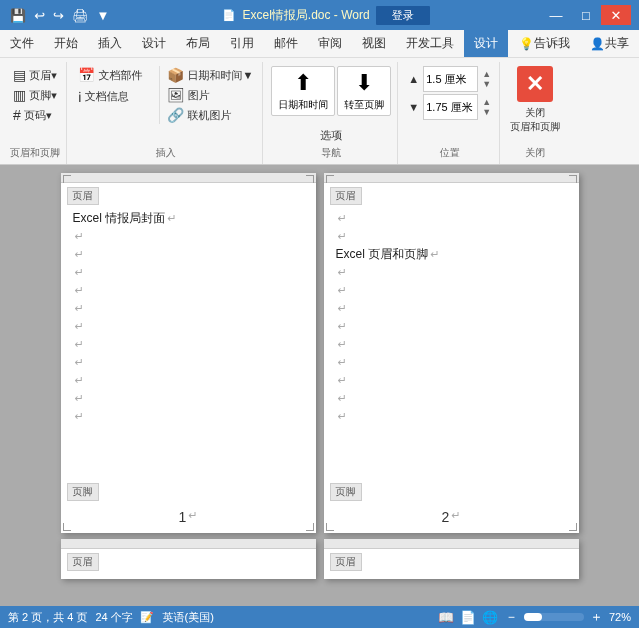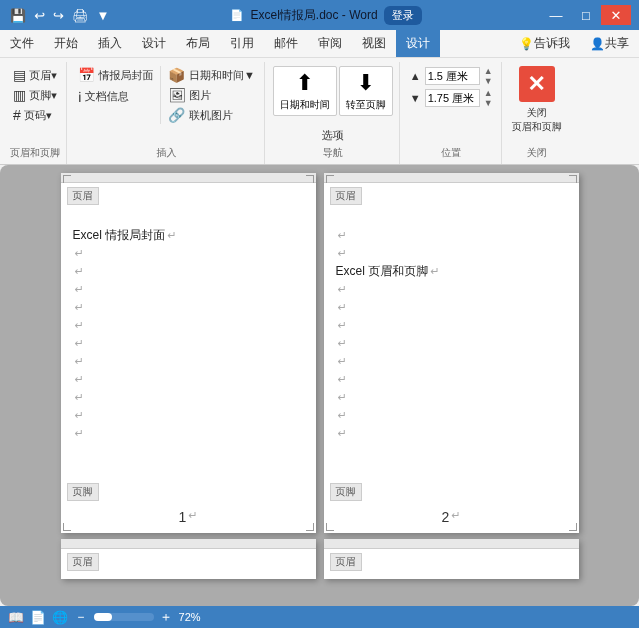--- a/index.html
+++ b/index.html
@@ -23,40 +23,40 @@
       justify-content: space-between;
       padding: 0 8px;
       flex-shrink: 0;
     }
     .title-bar-left {
       display: flex;
       align-items: center;
       gap: 4px;
     }
     .title-text {
-      color: #0f172a;
+      color: #fef9c3;
       font-size: 12px;
     }
     .title-center {
       display: flex;
       align-items: center;
       gap: 6px;
     }
     .page-icon {
       color: #cde;
       font-size: 11px;
     }
     .login-btn {
       background: #1e5a9e;
       color: white;
       border: none;
-      padding: 2px 8px;
-      font-size: 11px;
-      cursor: pointer;
-      border-radius: 6px;
+      padding: 2px 16px;
+      font-size: 11px;
+      cursor: pointer;
+      border-radius: 1px;
     }
     .win-controls {
       display: flex;
       gap: 0;
     }
     .win-btn {
       width: 30px;
       height: 20px;
       display: flex;
       align-items: center;
@@ -147,21 +147,21 @@
     .position-row {
       display: flex;
       align-items: center;
       gap: 4px;
       font-size: 11px;
       color: #333;
       margin-bottom: 2px;
     }
     .position-input {
       width: 55px;
-      height: 18px;
+      height: 26px;
       border: 1px solid #ccc;
       font-size: 11px;
       padding: 0 2px;
     }
     .position-label-row {
       font-size: 10px;
       color: #666;
       margin-top: auto;
       text-align: center;
     }
@@ -205,21 +205,20 @@
     
     .doc-area {
       flex: 1;
       background: #ababab;
       overflow: auto;
       display: flex;
       flex-direction: column;
       align-items: center;
       padding: 8px 19px;
       gap: 6px;
-      border-radius: 8px;
     }
 
     .pages-row {
       display: flex;
       gap: 8px;
       align-items: flex-start;
     }
 
     .page {
       background: white;
@@ -241,21 +240,20 @@
       margin: 4px 6px 0 6px;
       display: inline-block;
       align-self: flex-start;
     }
 
     .page-content {
       flex: 1;
       padding: 4px 12px;
       font-size: 12px;
       color: #333;
-      margin-top: 17px;
     }
 
     .page-content-line {
       display: flex;
       align-items: center;
       min-height: 18px;
     }
 
     .return-char {
       color: #aaa;
@@ -434,20 +432,21 @@
 <div class="menu-bar">
   <span class="menu-item">文件</span>
   <span class="menu-item">开始</span>
   <span class="menu-item">插入</span>
   <span class="menu-item">设计</span>
   <span class="menu-item">布局</span>
   <span class="menu-item">引用</span>
   <span class="menu-item">邮件</span>
   <span class="menu-item">审阅</span>
   <span class="menu-item">视图</span>
+  <span class="menu-item">开发工具</span>
   <span class="menu-item active">设计</span>
   <span class="menu-item" style="margin-left:auto;">💡 <span>告诉我</span></span>
   <span class="menu-item">👤 <span>共享</span></span>
 </div>
 
 <div class="ribbon">
 
   <div class="ribbon-group">
     <div class="ribbon-group-content">
       <div style="display:flex;flex-direction:column;gap:2px;">
@@ -466,21 +465,21 @@
       </div>
     </div>
     <div class="ribbon-group-label">页眉和页脚</div>
   </div>
 
   <div class="ribbon-group">
     <div class="ribbon-group-content">
       <div style="display:flex;flex-direction:column;gap:2px;min-width:80px;">
         <div class="ribbon-btn-small">
           <span class="s-icon">📅</span>
-          <span>情报局封面</span>
+          <span>文档部件</span>
         </div>
         <div class="ribbon-btn-small">
           <span class="s-icon">ℹ</span>
           <span>文档信息</span>
         </div>
       </div>
       <div style="display:flex;flex-direction:column;gap:2px;border-left:1px solid #ddd;padding-left:4px;">
         <div class="ribbon-btn-small">
           <span class="s-icon">📦</span>
           <span>日期和时间▼</span>
@@ -665,20 +664,26 @@
       <div class="partial-page-label">页眉</div>
     </div>
     <div class="partial-page">
       <div class="top-ruler"></div>
       <div class="partial-page-label">页眉</div>
     </div>
   </div>
 </div>
 
 <div class="status-bar">
+  <div class="status-left">
+    <span>第 2 页，共 4 页</span>
+    <span>24 个字</span>
+    <span style="color:white;cursor:pointer;">📝</span>
+    <span style="cursor:pointer;">英语(美国)</span>
+  </div>
   <div class="status-right">
     <span class="status-icon">📖</span>
     <span class="status-icon">📄</span>
     <span class="status-icon">🌐</span>
     <span class="status-icon">－</span>
     <div class="zoom-slider">
       <div class="zoom-slider-bar"></div>
     </div>
     <span class="status-icon">＋</span>
     <span class="zoom-pct">72%</span>

